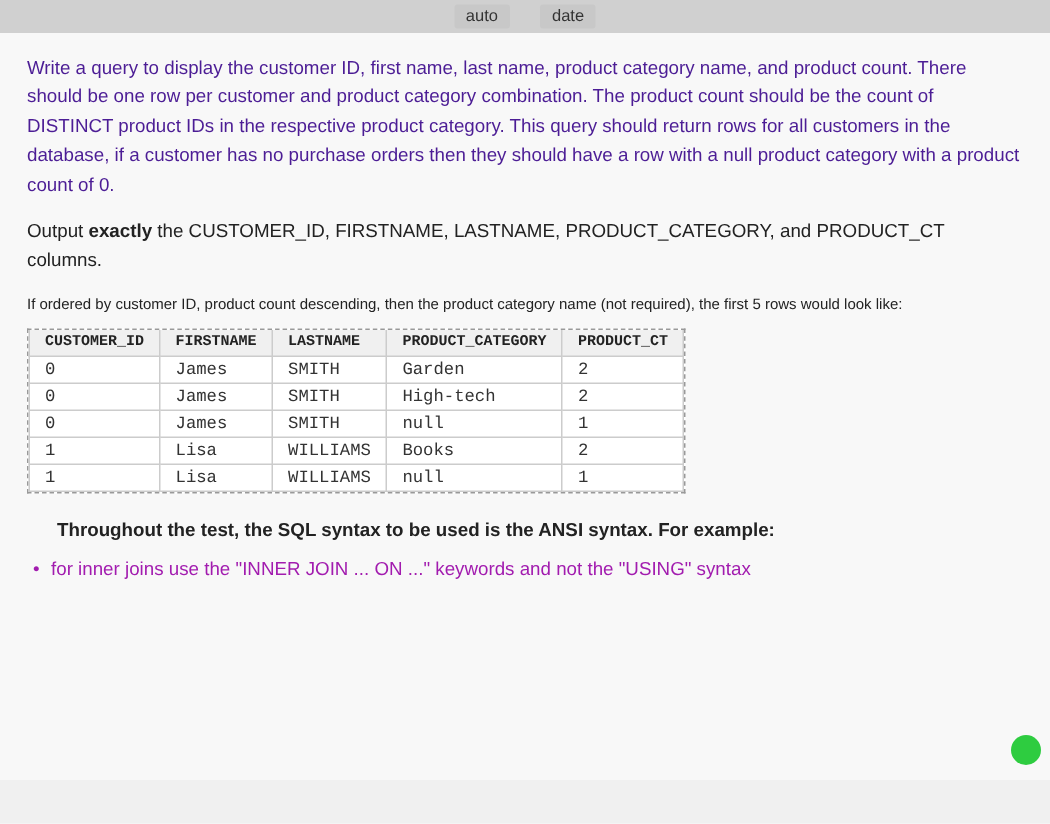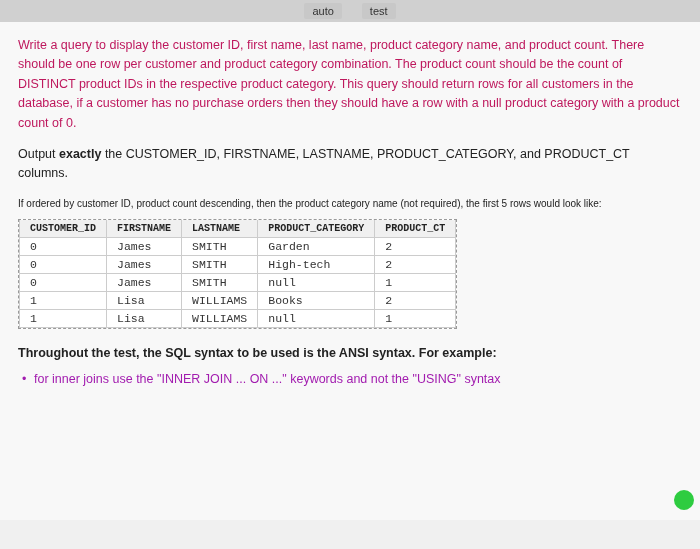--- a/index.html
+++ b/index.html
@@ -46,21 +46,21 @@
     .content-area {
       padding: 14px 18px 10px 18px;
       background: #f8f8f8;
       height: calc(549px - 22px);
       overflow: hidden;
     }
 
     .description-text {
       font-size: 12.5px;
       line-height: 1.55;
-      color: #be185d;
+      color: #4c1d95;
       margin-bottom: 12px;
     }
 
     .output-line {
       font-size: 12.5px;
       line-height: 1.55;
       color: #222;
       margin-bottom: 12px;
     }
 
@@ -115,20 +115,21 @@
 
     .ansi-note {
       font-size: 12.5px;
       line-height: 1.55;
       color: #222;
       margin-bottom: 6px;
     }
 
     .ansi-note strong {
       font-weight: bold;
+      margin-left: 20px;
     }
 
     .bullet-item {
       font-size: 12.5px;
       line-height: 1.55;
       color: #a21caf;
       padding-left: 16px;
       position: relative;
     }
 
@@ -148,21 +149,21 @@
       border-radius: 50%;
     }
   </style>
 </head>
 <body>
 
 <div class="page-container">
 
   <div class="top-bar">
     <span class="top-bar-item">auto</span>
-    <span class="top-bar-item">test</span>
+    <span class="top-bar-item">date</span>
   </div>
 
   <div class="content-area">
 
     <p class="description-text">Write a query to display the customer ID, first name, last name, product category name, and product count. There should be one row per customer and product category combination. The product count should be the count of DISTINCT product IDs in the respective product category. This query should return rows for all customers in the database, if a customer has no purchase orders then they should have a row with a null product category with a product count of 0.</p>
 
     <p class="output-line">
       Output <strong>exactly</strong><span> the CUSTOMER_ID, FIRSTNAME, LASTNAME, PRODUCT_CATEGORY, and PRODUCT_CT columns.</span>
     </p>
 

